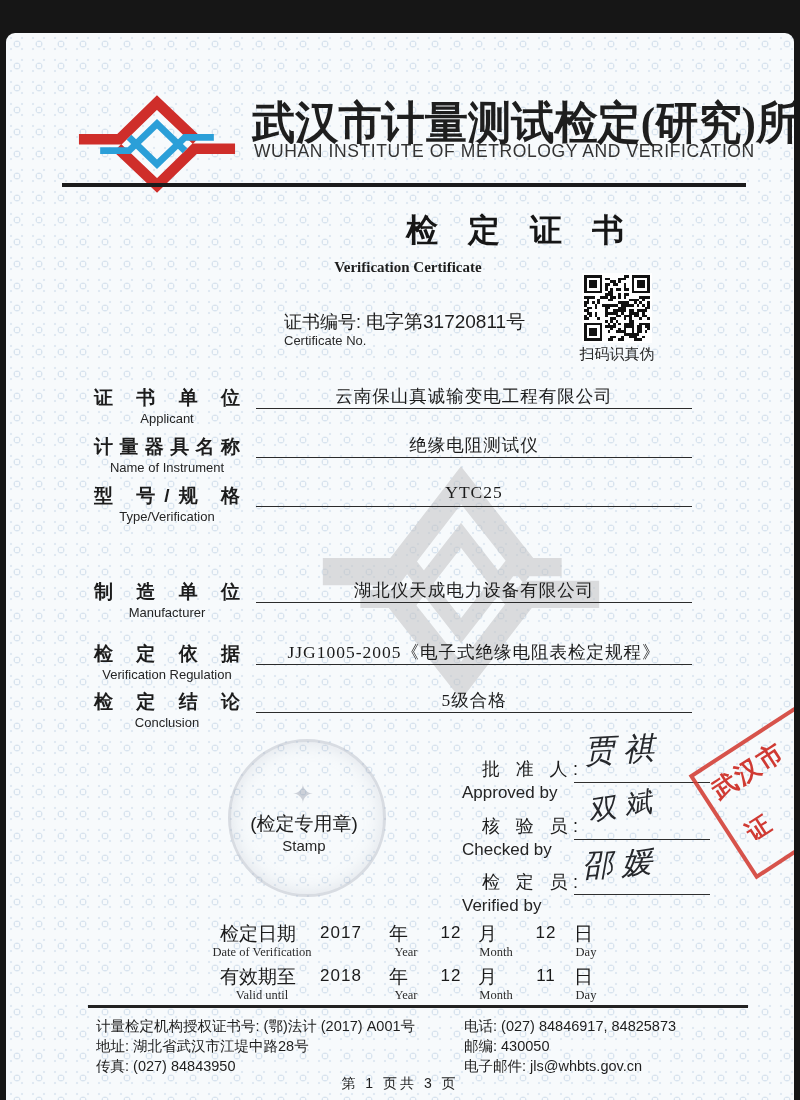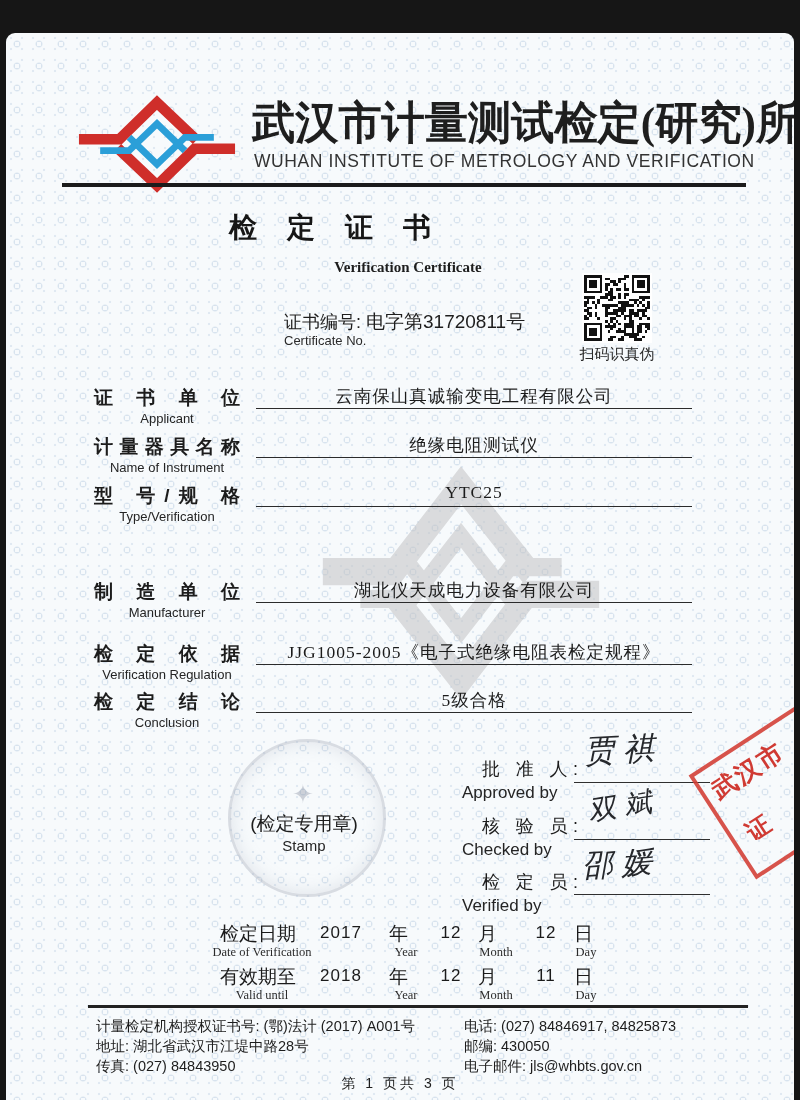--- a/index.html
+++ b/index.html
@@ -21,24 +21,24 @@
   }
   .abs{position:absolute;}
 
   
   .watermark{left:310px;top:425px;width:290px;height:250px;opacity:.55;}
 
   
   .logo{left:62px;top:58px;width:178px;height:106px;}
   .org-cn{left:246px;top:60px;width:500px;font-family:"Liberation Serif","DejaVu Serif",serif;
     font-size:45px;font-weight:bold;color:#1e1e1e;letter-spacing:0px;white-space:nowrap;transform:scaleX(.96);transform-origin:left;}
-  .org-en{left:248px;top:118px;width:480px;font-size:17.5px;color:#333;letter-spacing:.6px;white-space:nowrap;}
+  .org-en{left:248px;top:108px;width:480px;font-size:17.5px;color:#333;letter-spacing:.6px;white-space:nowrap;}
   .rule-top{left:56px;top:150px;width:684px;height:4px;background:#1c1c1c;}
 
-  .doc-title{left:0;top:176px;width:648px;text-align:center;font-size:28px;font-weight:bold;color:#161616;letter-spacing:30px;text-indent:30px;}
+  .doc-title{left:0;top:176px;width:648px;text-align:right;font-size:32px;font-weight:bold;color:#161616;letter-spacing:30px;text-indent:30px;}
   .doc-title-en{left:0;top:226px;width:788px;text-align:center;font-family:"Liberation Serif","DejaVu Serif",serif;font-weight:bold;font-size:15px;color:#1d1d1d;padding-left:8px;}
 
   .certno-row{left:278px;top:276px;font-size:18px;color:#1d1d1d;white-space:nowrap;}
   .certno-row b{font-weight:normal;font-size:19px;}
   .certno-en{left:278px;top:300px;font-size:13px;color:#2a2a2a;}
 
   .qr-box{left:576px;top:240px;width:66px;height:66px;background:#fff;padding:2px;}
   .qr-box svg{width:66px;height:66px;display:block;}
   .qr-caption{left:566px;top:312px;width:90px;text-align:center;font-size:15px;color:#2b2b2b;}
 

